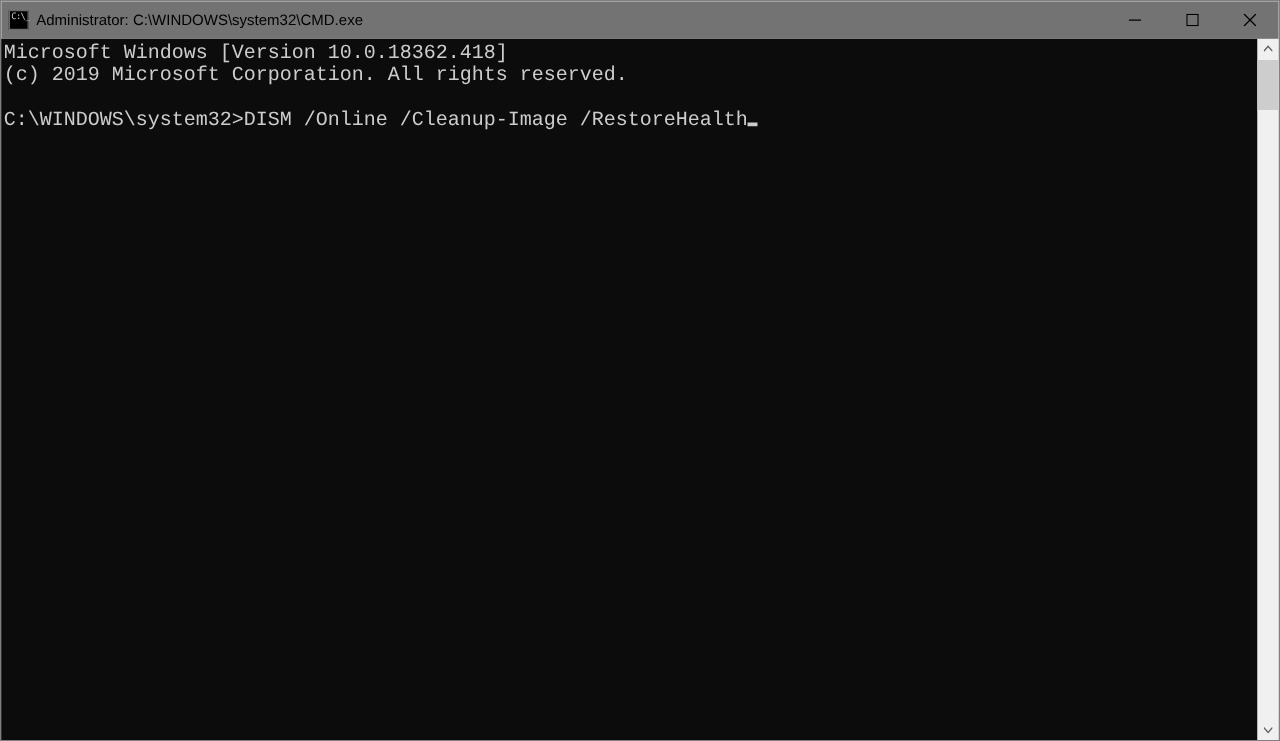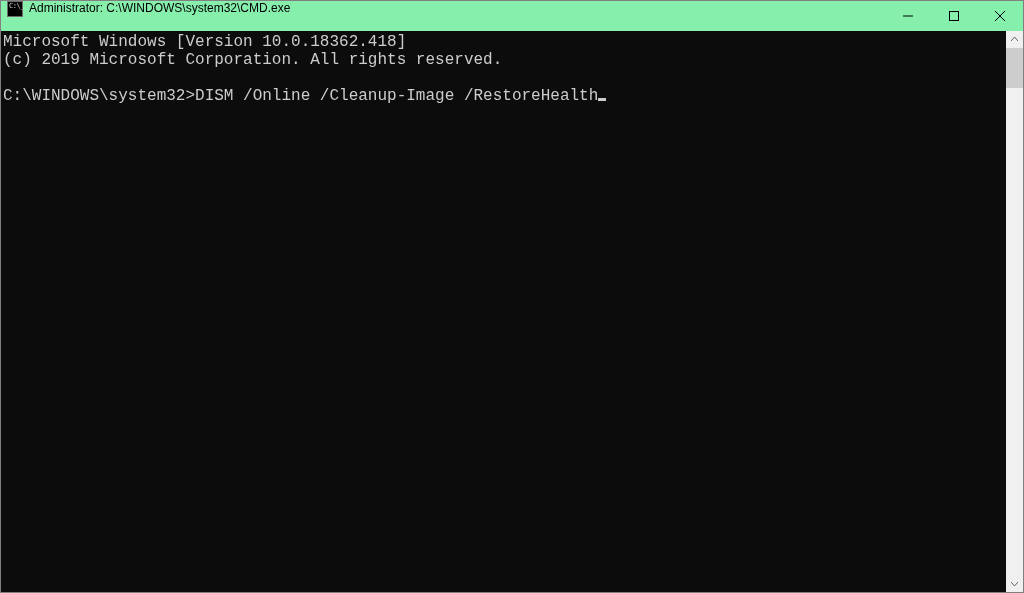--- a/index.html
+++ b/index.html
@@ -10,23 +10,23 @@
     body {
       width: 1024px;
       height: 593px;
       font-family: "Segoe UI", Tahoma, sans-serif;
       background: #ffffff;
       overflow: hidden;
       border: 1px solid #808080;
     }
     .titlebar {
       height: 30px;
-      background: #86efac;
+      background: #737373;
       display: flex;
-      align-items: flex-start;
+      align-items: center;
       padding-left: 6px;
       position: relative;
     }
     .titlebar-icon {
       width: 16px;
       height: 16px;
       background: #000000;
       position: relative;
       margin-right: 6px;
       border: 1px solid #6b6b6b;

